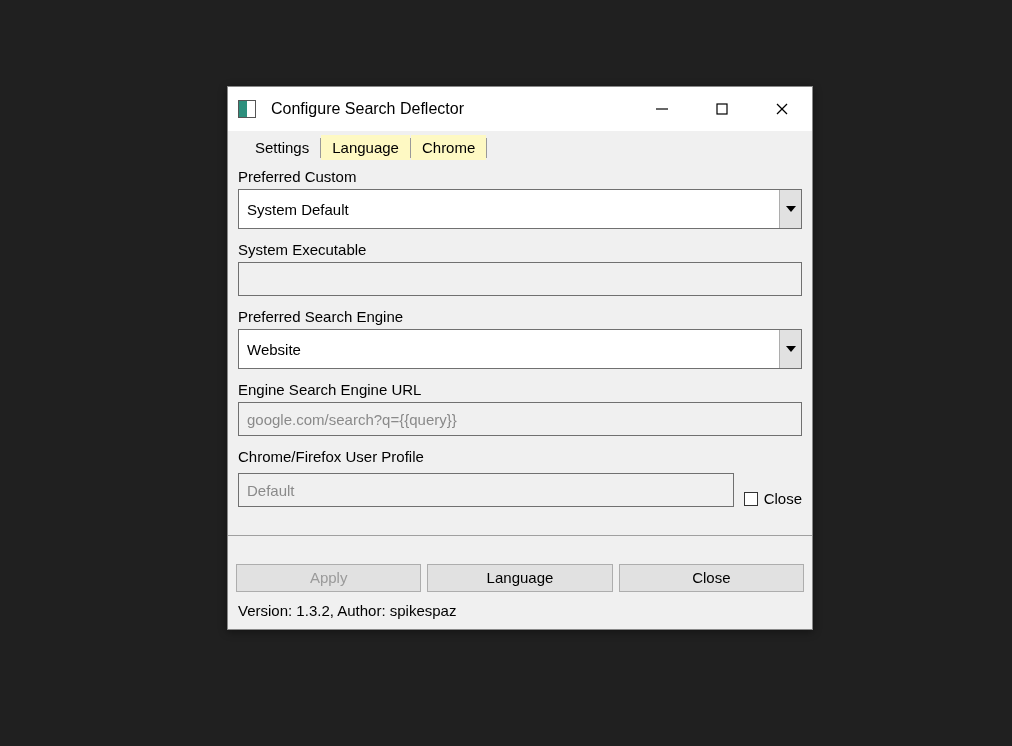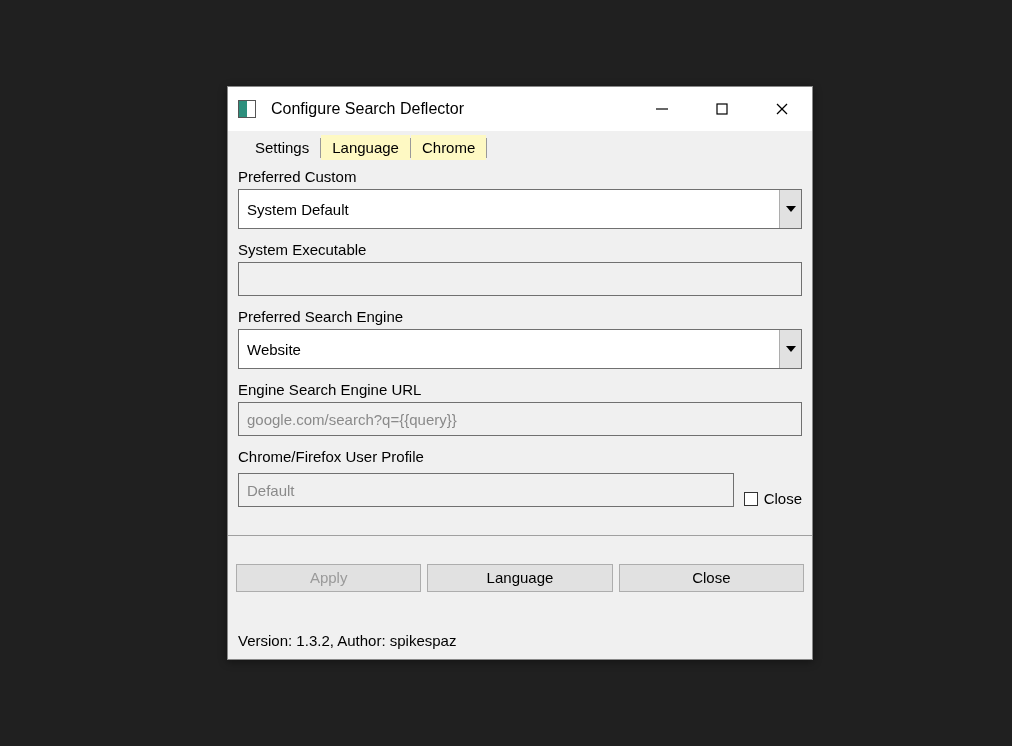--- a/index.html
+++ b/index.html
@@ -150,21 +150,20 @@
       font-family: inherit;
       font-size: 15px;
       text-align: center;
       line-height: 26px;
       margin-top: 20px;
     }
     .btn.disabled { color: #9a9a9a; }
     .statusbar {
       padding: 4px 10px 10px 10px;
       font-size: 15px;
-      margin-top: 30px;
     }
   </style>
 </head>
 <body>
 
 <div class="window">
   <div class="titlebar">
     <div class="titlebar-left">
       <span class="app-icon"></span>
       <span class="title-text">Configure Search Deflector</span>

